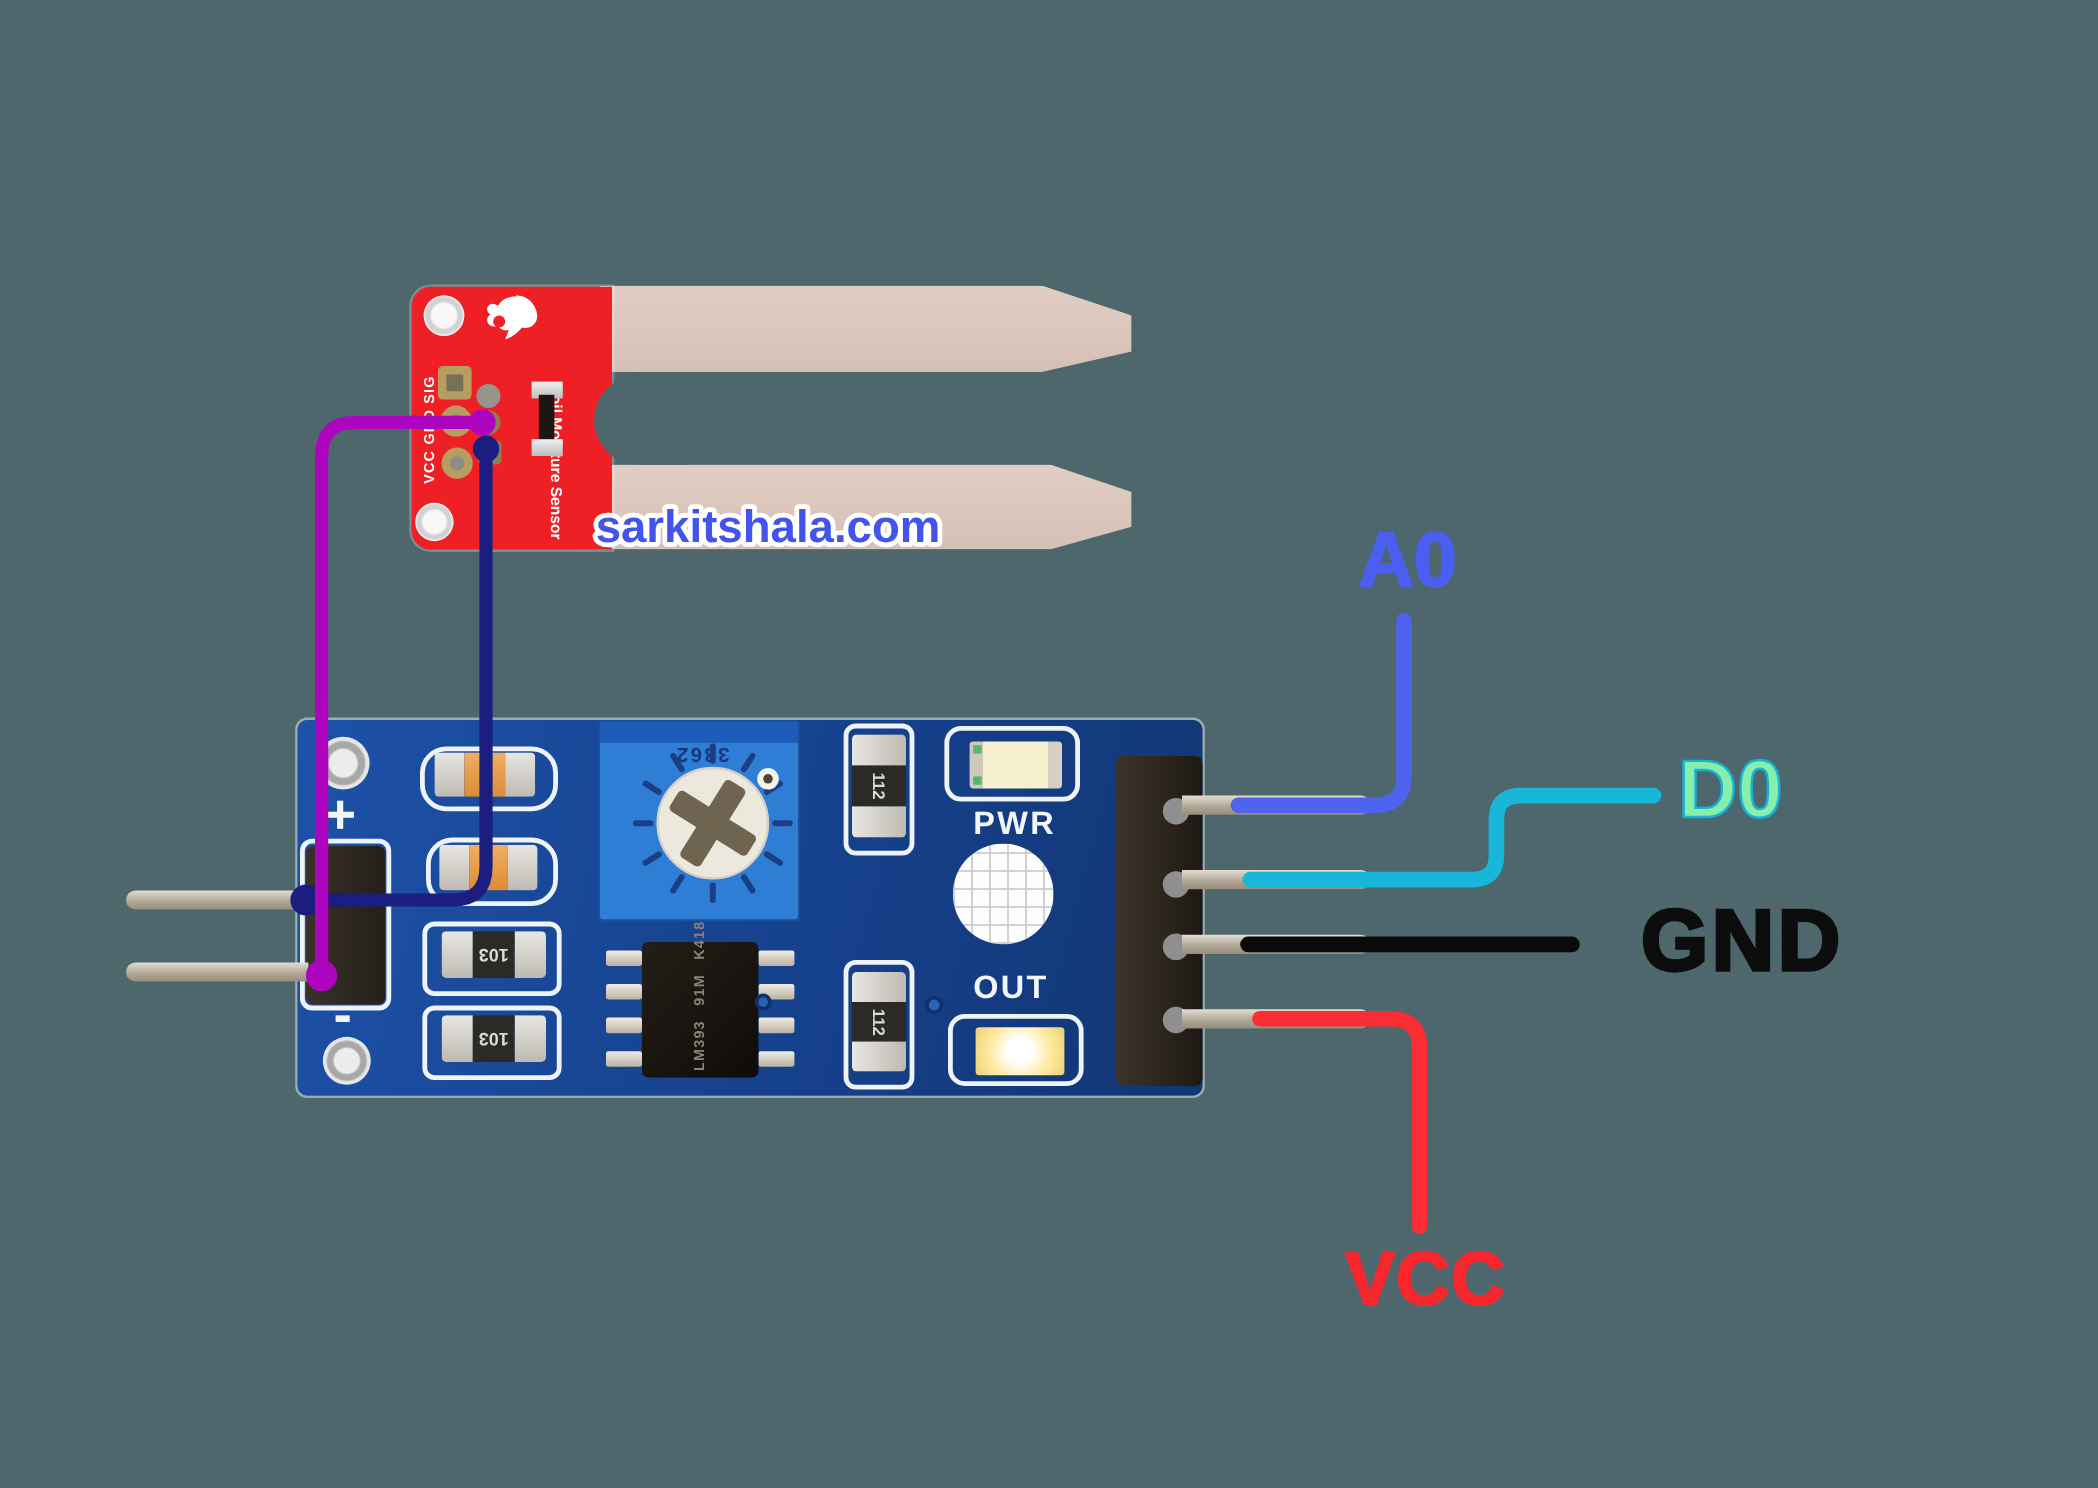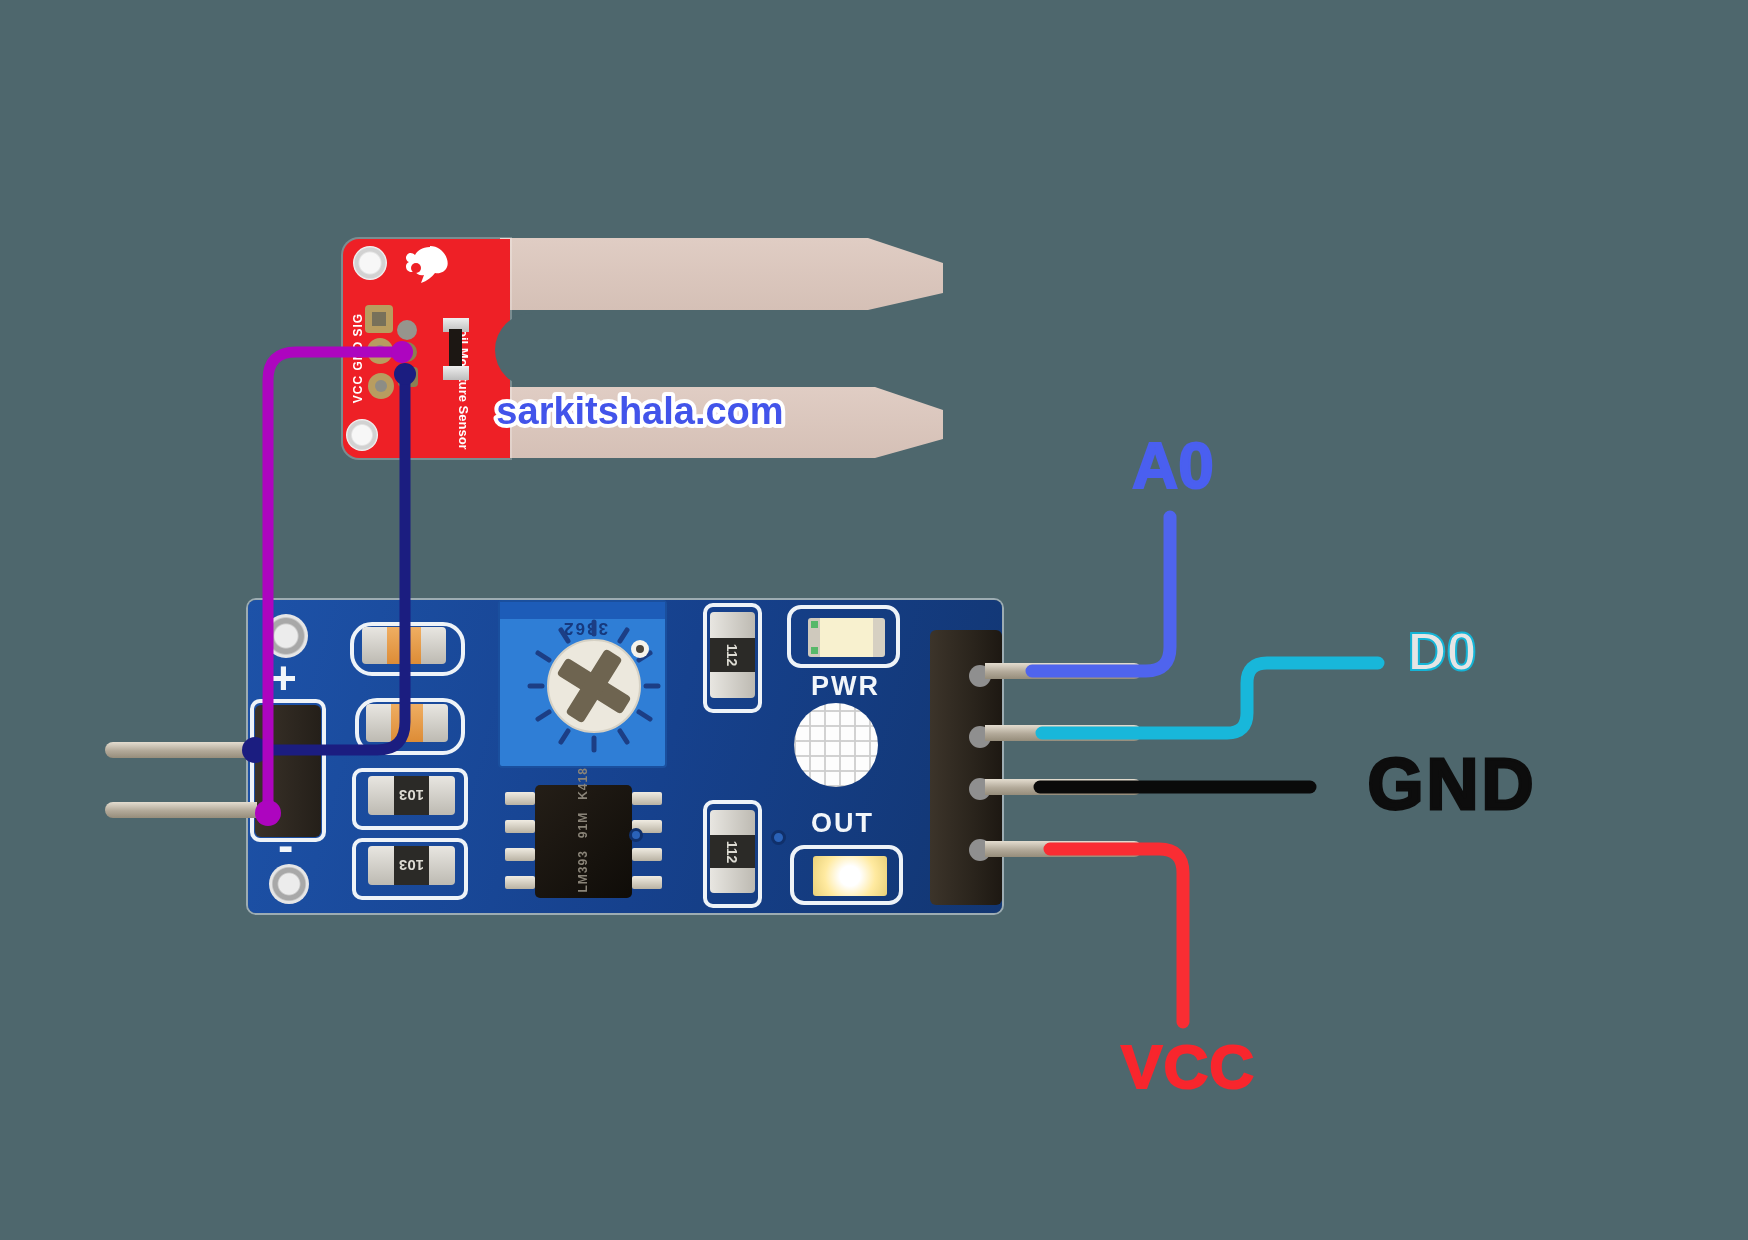--- a/index.html
+++ b/index.html
@@ -35,21 +35,21 @@
 
   
   .prong{background:linear-gradient(180deg,#e0cdc4,#d5c0b6);}
   .prong-top{left:500px;top:238px;width:445px;height:72px;
     clip-path:polygon(0 0,368px 0,443px 25px,443px 55px,368px 72px,0 72px);}
   .prong-bottom{left:478px;top:387px;width:467px;height:71px;
     clip-path:polygon(0 0,397px 0,465px 23px,465px 52px,397px 71px,0 71px);}
   .slot-notch{left:495px;top:313px;width:80px;height:74px;background:#4e676d;border-radius:37px 0 0 37px;}
 
   
-  .watermark{left:460px;top:376px;width:360px;height:89px;}
+  .watermark{left:460px;top:404px;width:360px;height:89px;}
 
   
   .module-board{left:248px;top:600px;width:754px;height:313px;border-radius:8px;
     background:linear-gradient(105deg,#1d52a8 0%,#16418d 55%,#123672 100%);
     box-shadow:0 0 0 2px rgba(235,242,248,.5);}
   .silk{border:4px solid #eef3f8;border-radius:10px;}
   .silk-header-left{left:2px;top:99px;width:68px;height:135px;}
   .silk-r1{left:102px;top:22px;width:107px;height:46px;border-radius:22px;}
   .silk-r2{left:107px;top:98px;width:102px;height:49px;border-radius:22px;}
   .silk-r3{left:104px;top:168px;width:108px;height:54px;}
@@ -114,21 +114,21 @@
 
   
   .pin-metal{background:linear-gradient(180deg,#e4ddd0,#b2a999 55%,#968d7b);}
   .pin-left{left:105px;width:152px;height:16px;border-radius:8px 0 0 8px;}
   .pin-right{left:985px;width:157px;height:16px;border-radius:0 8px 8px 0;}
   .pin-dot{width:22px;height:22px;border-radius:50%;background:#8f8f8f;}
 
   
   .netlabel{font-weight:900;text-align:center;line-height:1;}
   .label-a0{left:1108px;top:434px;width:130px;font-size:64px;color:#4a5ff0;-webkit-text-stroke:2px #4a5ff0;}
-  .label-d0{left:1382px;top:624px;width:120px;font-size:54px;color:#e5e5e5;-webkit-text-stroke:2px #14b4d6;}
+  .label-d0{left:1382px;top:624px;width:120px;font-size:68px;color:#86efac;-webkit-text-stroke:2px #14b4d6;}
   .label-gnd{left:1312px;top:748px;width:280px;font-size:72px;color:#0d0d0d;-webkit-text-stroke:3px #0d0d0d;letter-spacing:3px;}
   .label-vcc{left:1098px;top:1036px;width:180px;font-size:62px;color:#f8262d;-webkit-text-stroke:2px #f8262d;letter-spacing:1px;}
 
   svg{display:block;}
   .wire-layer{left:0;top:0;width:1748px;height:1240px;pointer-events:none;}
 </style>
 </head>
 <body>
 
 <div id="canvas">

